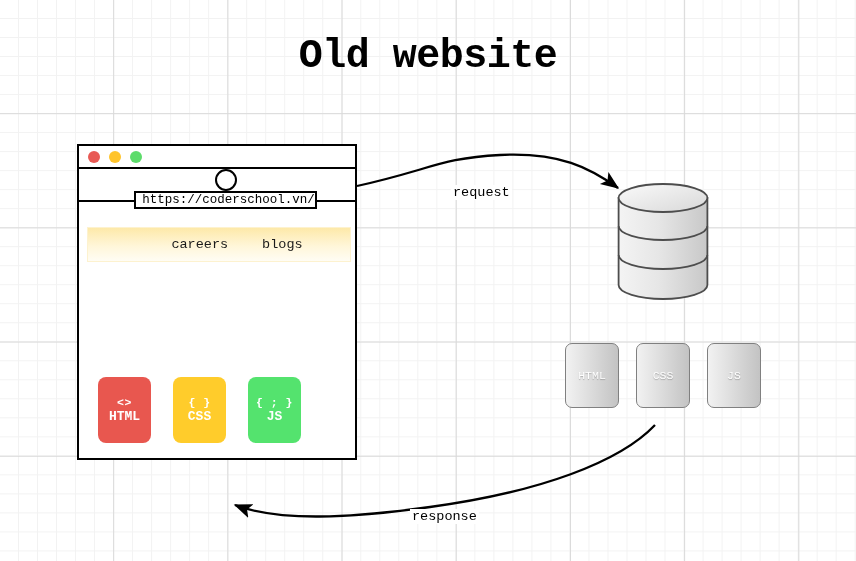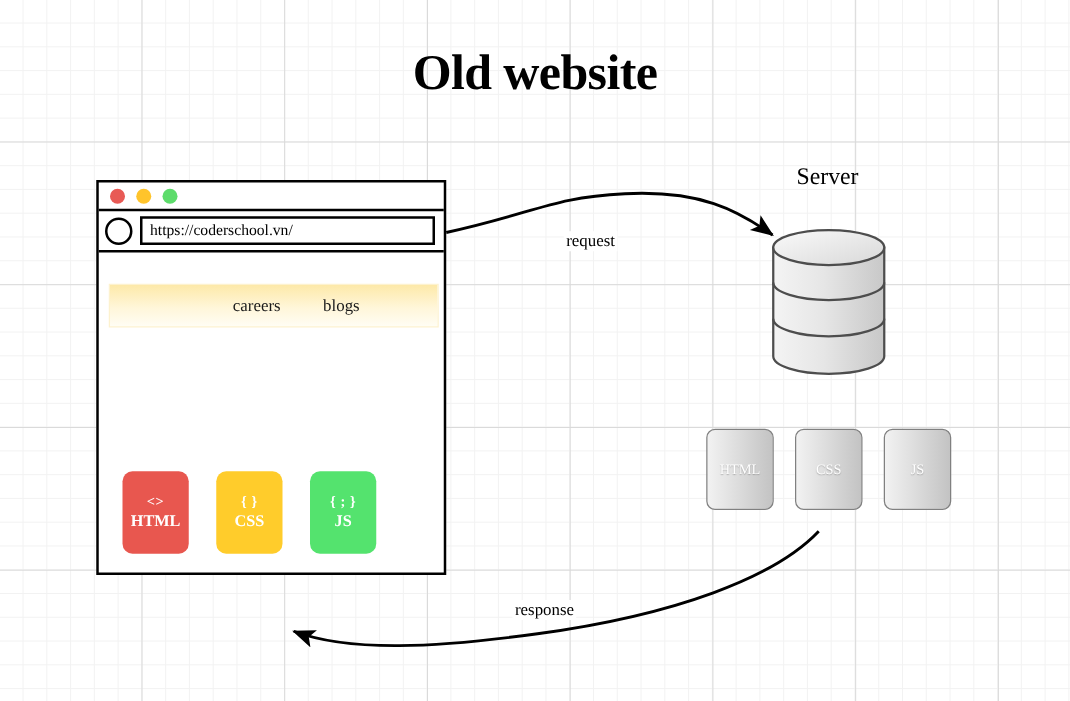--- a/index.html
+++ b/index.html
@@ -17,21 +17,21 @@
       linear-gradient(to right, #d9d9d9 1px, transparent 1px),
       linear-gradient(to bottom, #d9d9d9 1px, transparent 1px),
       linear-gradient(to right, #f2f2f2 1px, transparent 1px),
       linear-gradient(to bottom, #f2f2f2 1px, transparent 1px);
     background-size:
       114.2px 114.2px,
       114.2px 114.2px,
       19.03px 19.03px,
       19.03px 19.03px;
     background-position: -1px -1px, -1px -1px, -1px -1px, -1px -1px;
-    font-family: Liberation Serif, serif;
+    font-family: Liberation Mono, monospace;
   }
 
   .abs { position: absolute; }
 
   
   #title {
     left: 0; top: 34px;
     width: 856px;
     text-align: center;
     font-size: 40px;
@@ -70,21 +70,22 @@
   }
   .dot { width: 12px; height: 12px; border-radius: 50%; }
 
   #urlbar-row {
     left: 0; top: 23px;
     width: 100%; height: 33px;
     border-bottom: 2.5px solid #000000;
     box-sizing: border-box;
     display: flex;
     align-items: center;
-    padding-left: 5px;
+    padding-left: 18px;
+    flex-direction: column;
   }
   #reload-icon {
     width: 22px; height: 22px;
     border: 2.2px solid #000000;
     border-radius: 50%;
     box-sizing: border-box;
     flex: 0 0 auto;
   }
   #url-field {
     margin-left: 6px;
@@ -175,31 +176,30 @@
 
   
   .arrow-label {
     font-size: 13.5px;
     color: #000000;
     background: #ffffff;
     padding: 0 2px;
     white-space: nowrap;
   }
   #request-label { left: 451px; top: 145px; margin-top: 40px; }
-  #response-label { left: 410px; top: 480px; }
+  #response-label { left: 410px; top: 509px; }
 </style>
 </head>
 <body>
 
 <div id="canvas">
 
   <div class="abs" id="title">Old website</div>
 
 
-  <div class="abs section-label" id="server-label">Server</div>
 
   <div class="abs" id="browser-window">
 
     <div class="abs" id="titlebar">
       <span class="dot" style="background:#e85a55"></span>
       <span class="dot" style="background:#ffc42b"></span>
       <span class="dot" style="background:#5ddc6b"></span>
     </div>
 
     <div class="abs" id="urlbar-row">

